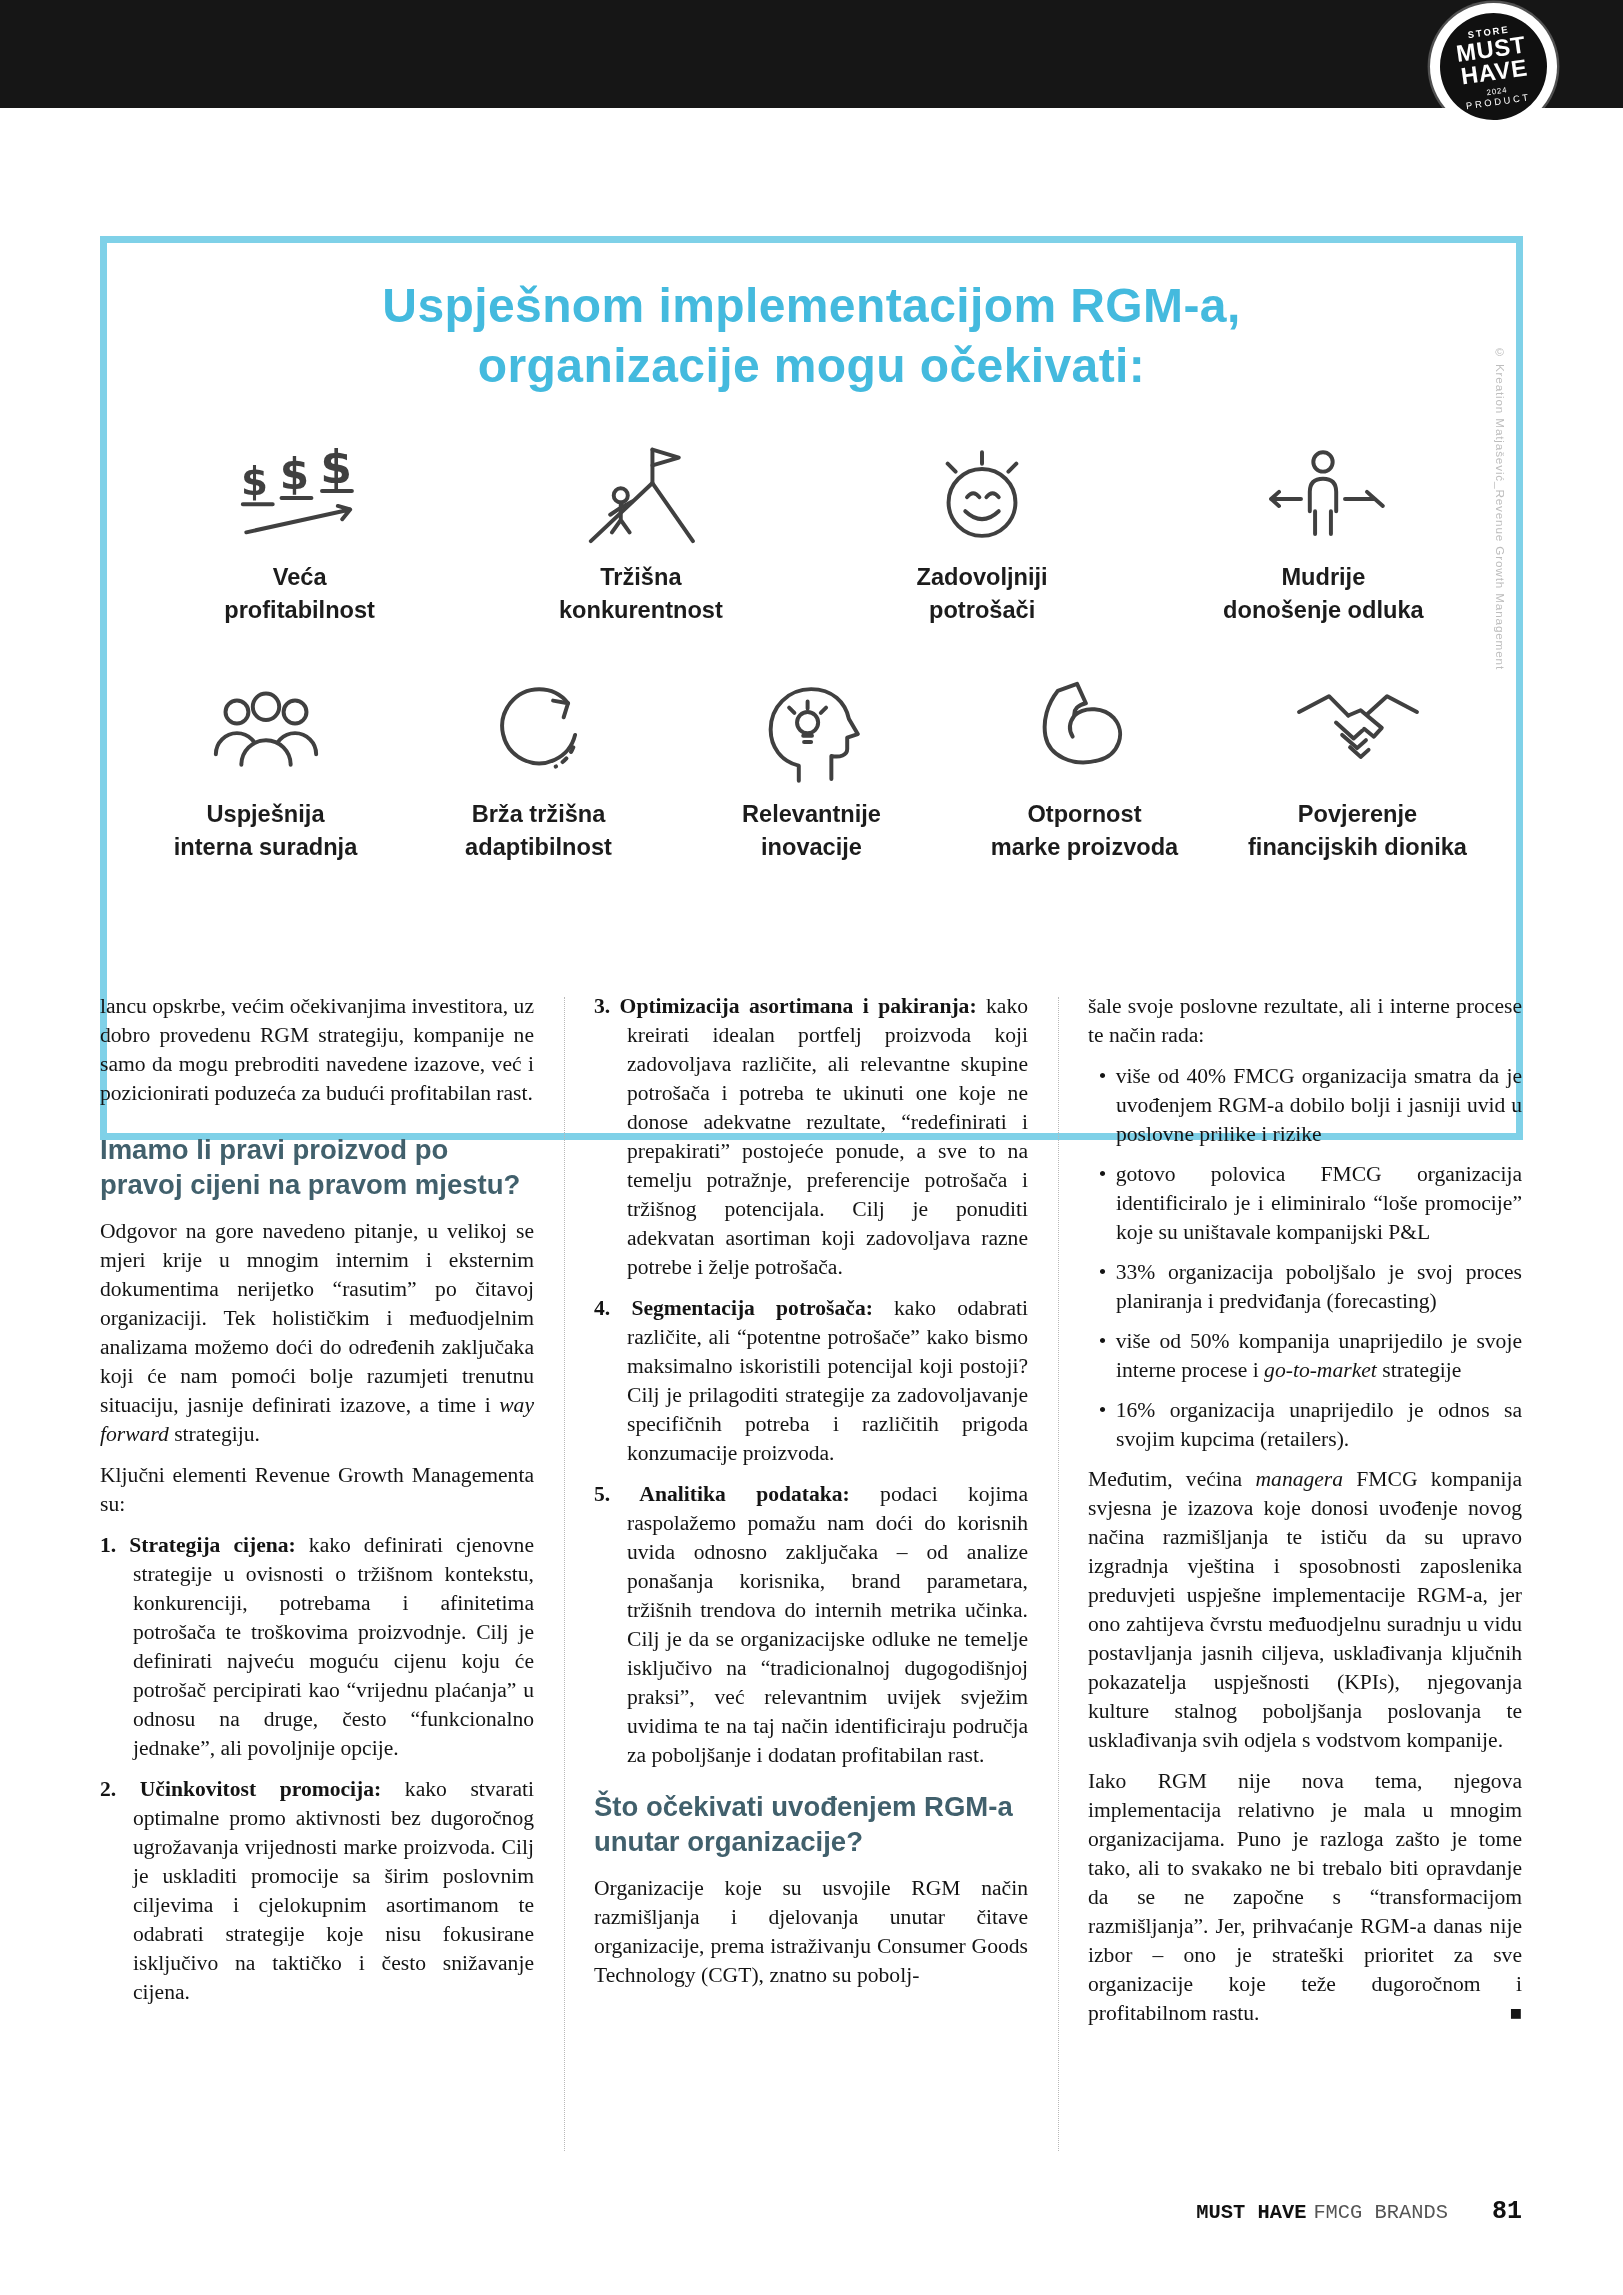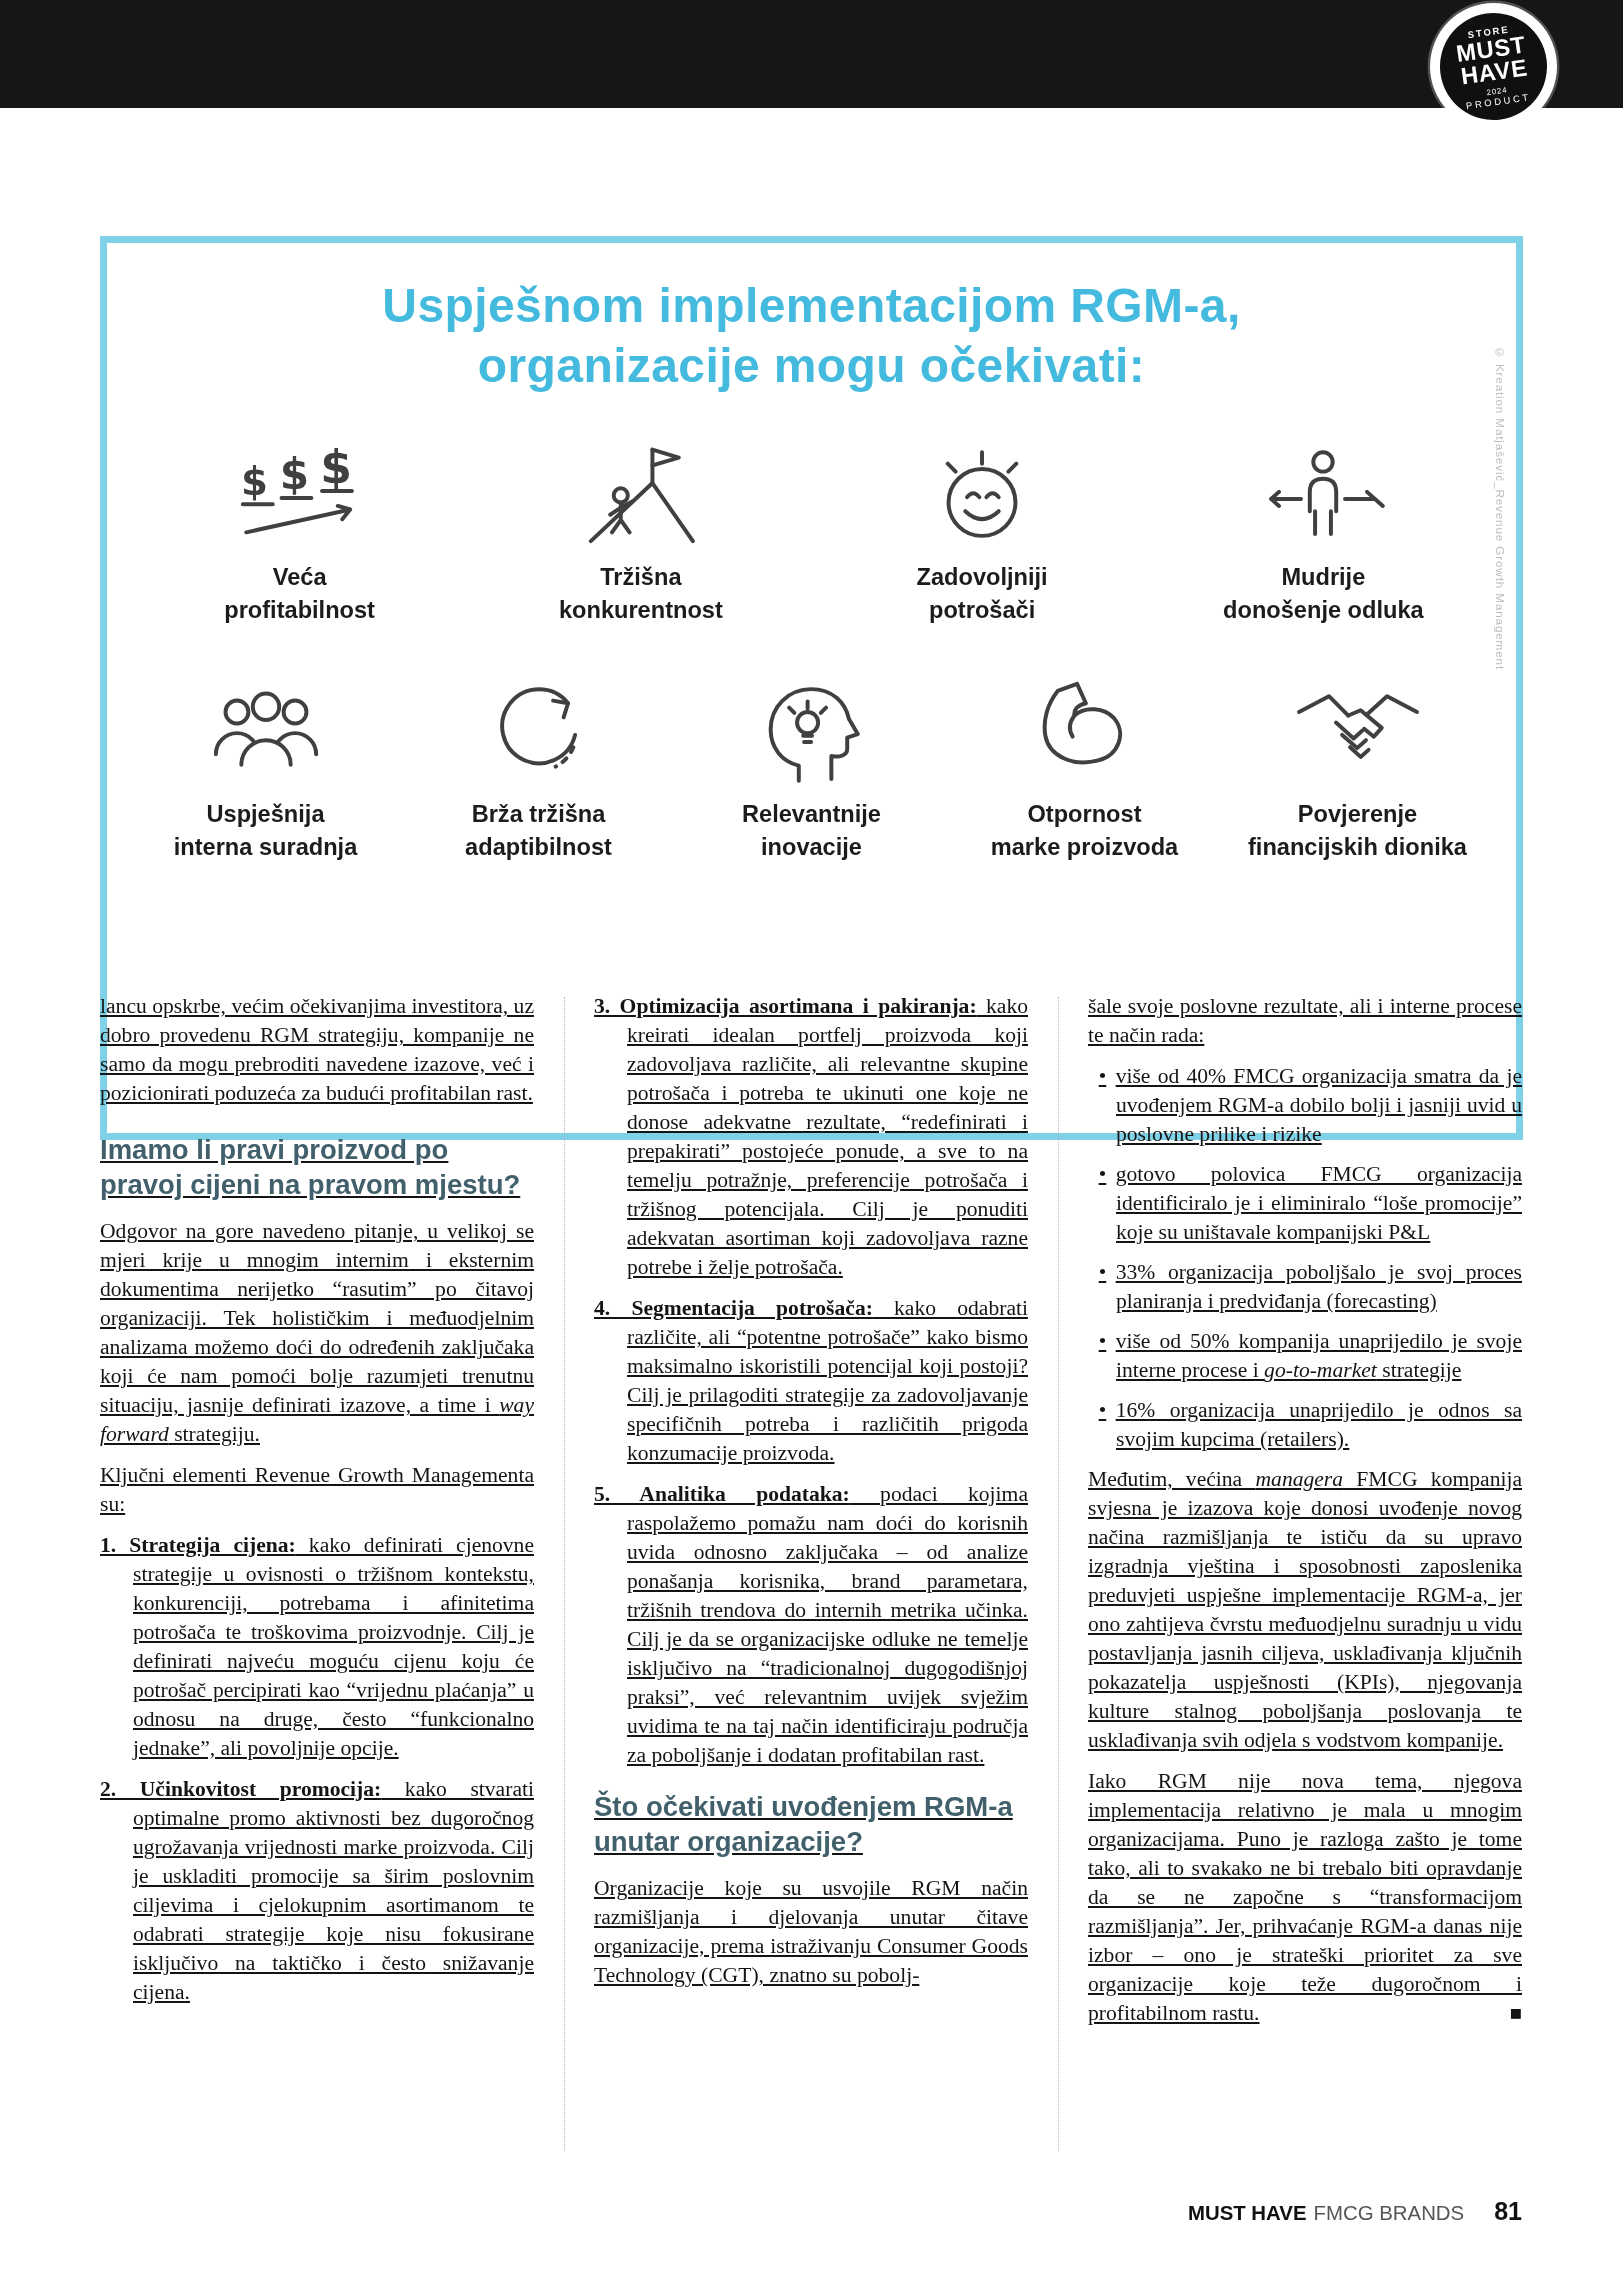--- a/index.html
+++ b/index.html
@@ -33,41 +33,41 @@
   .icn svg{width:132px;height:115px;display:block;}
   .lbl{margin-top:9.4px;text-align:center;white-space:pre-line;
        font-family:"Liberation Sans","DejaVu Sans",sans-serif;font-weight:bold;
        font-size:23.6px;line-height:33px;color:#1c1c1c;}
   .credit{position:absolute;right:9.4px;top:102px;height:518px;writing-mode:vertical-rl;
        font-family:"Liberation Sans","DejaVu Sans",sans-serif;font-size:11.8px;color:#bdbdbd;
        letter-spacing:0.8px;}
 
   
   .article{position:absolute;top:992px;left:100px;width:1423px;height:1186px;}
-  .col{position:absolute;top:0;width:434px;font-size:21.6px;line-height:29px;text-align:justify;text-decoration:underline;}
+  .col{position:absolute;top:0;width:434px;font-size:21.6px;line-height:29px;text-align:justify;}
   .col-1{left:0;}
   .col-2{left:494px;}
   .col-3{left:988px;}
   .col-sep{position:absolute;top:4.7px;height:1154px;border-left:1.6px dotted #b8b8b8;}
   .sep-1{left:464px;}
   .sep-2{left:958px;}
   .para{margin:0 0 11.8px 0;}
   .colhead{font-family:"Liberation Sans","DejaVu Sans",sans-serif;font-weight:bold;
        font-size:27.5px;line-height:35px;color:#41606c;margin:23.6px 0 15.7px 0;text-align:left;}
   .col-2 .colhead{margin-top:19px;}
   .hang{padding-left:33px;text-indent:-33px;margin:0 0 11.8px 0;}
   .bullet{padding-left:28px;text-indent:-17.3px;margin:0 0 11px 0;}
   .bullet::before{content:"\2022";display:inline;margin-right:9.4px;}
   .b{font-weight:bold;}
   .i{font-style:italic;}
   .endmark{float:right;font-size:20.4px;line-height:29px;}
 
   
-  .footer{position:absolute;top:2197px;right:101px;display:flex;align-items:baseline;gap:30px;
-       font-family:Liberation Sans, sans-serif;}
+  .footer{position:absolute;top:2197px;right:101px;display:flex;align-items:baseline;gap:44px;
+       font-family:Liberation Mono, monospace;}
   .f-brand{font-size:20.4px;color:#111;}
   .f-bold{font-weight:bold;}
   .f-rest{font-weight:normal;color:#555;margin-left:7px;}
   .f-page{font-size:25px;font-weight:bold;color:#111;}
 
   .ic-stroke{stroke:#404040;stroke-width:4.5;fill:none;stroke-linecap:round;stroke-linejoin:round;}
 </style>
 </head>
 <body>
 

